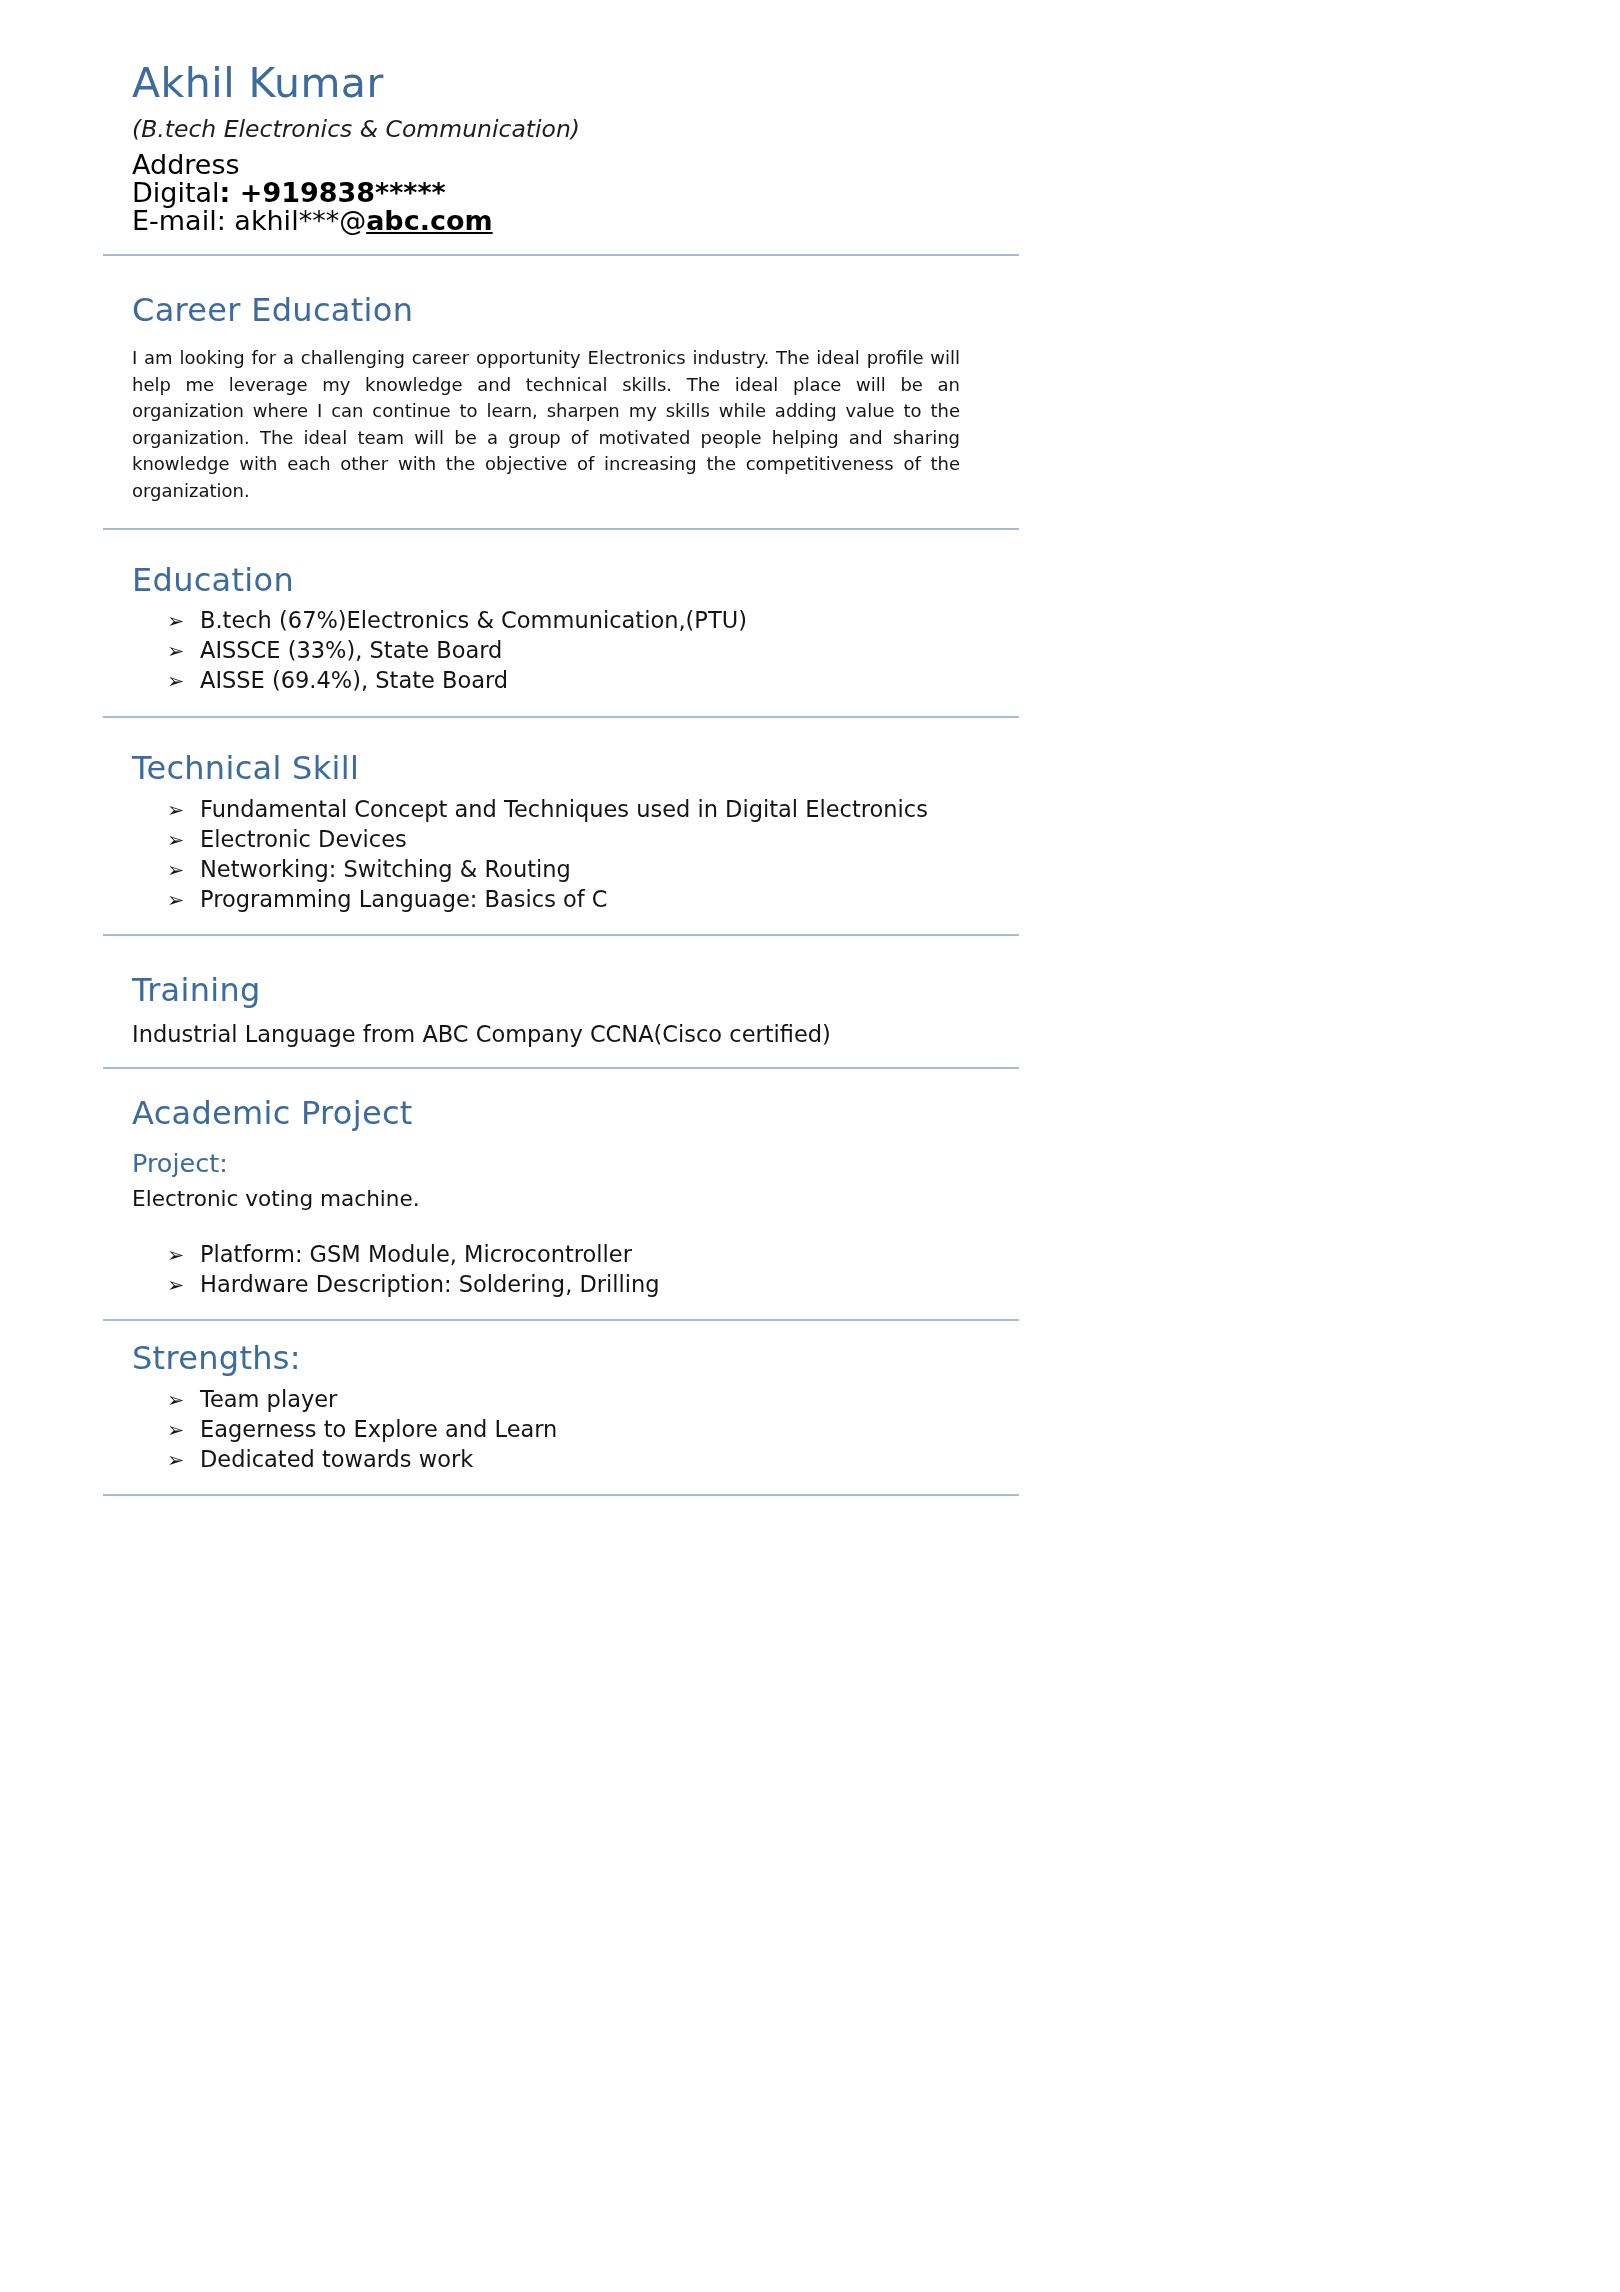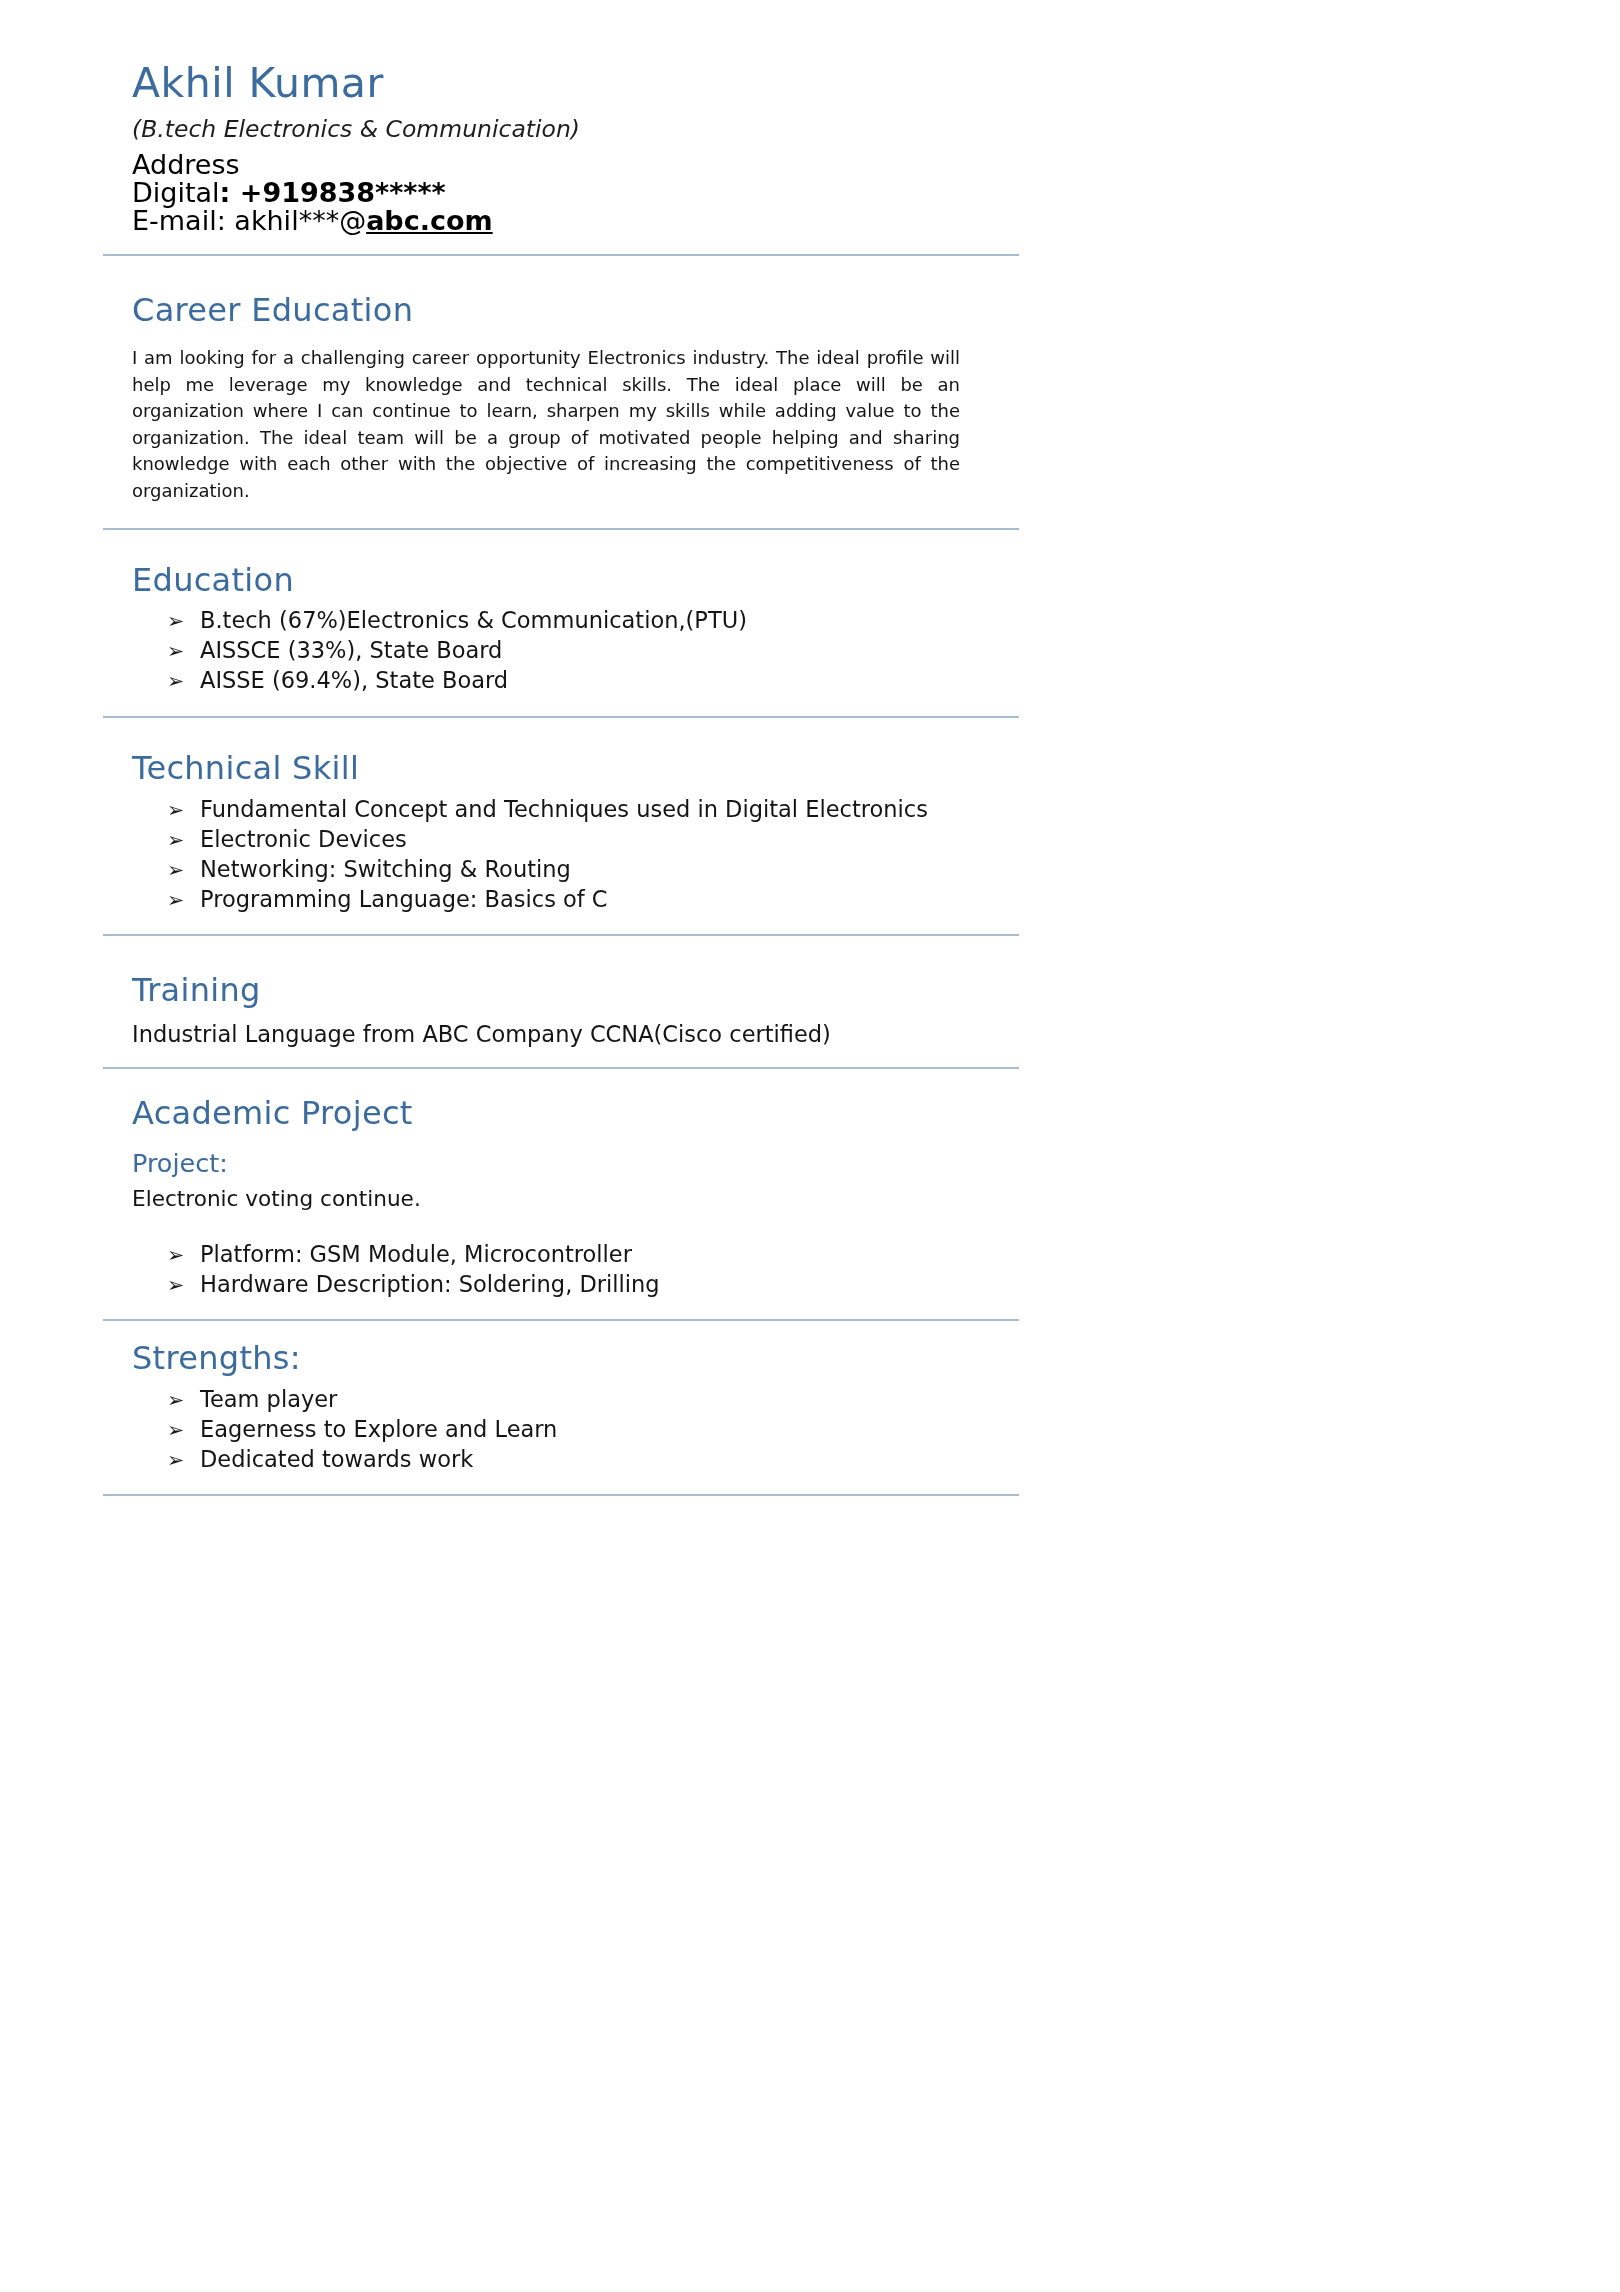--- a/index.html
+++ b/index.html
@@ -180,21 +180,21 @@
     <section class="sec-train">
       <h2 class="sec">Training</h2>
       <p class="train-line"><span>Industrial Language from </span><b>ABC Company CCNA(Cisco certified)</b></p>
     </section>
 
     <hr class="div hr-after-train">
 
     <section class="sec-proj">
       <h2 class="sec">Academic Project</h2>
       <h3 class="sub">Project:</h3>
-      <p class="proj-name">Electronic voting continue.</p>
+      <p class="proj-name">Electronic voting machine.</p>
       <ul class="blist">
 
           <li>
             <span class="arrow">➢</span>
             <span>Platform: GSM Module, Microcontroller</span>
           </li>
 
           <li>
             <span class="arrow">➢</span>
             <span>Hardware Description: Soldering, Drilling</span>

